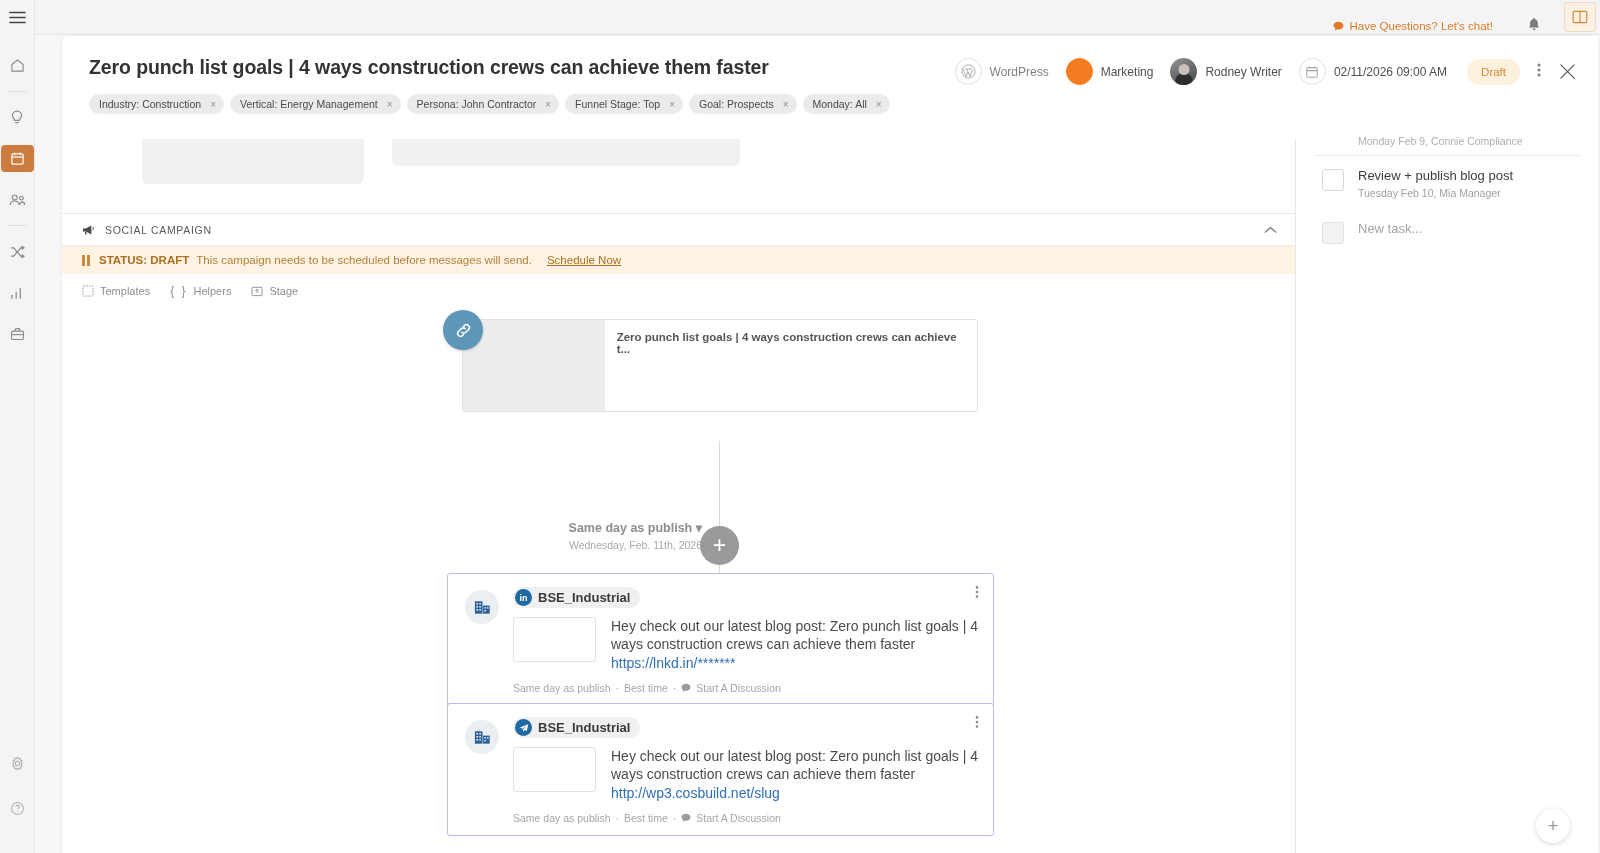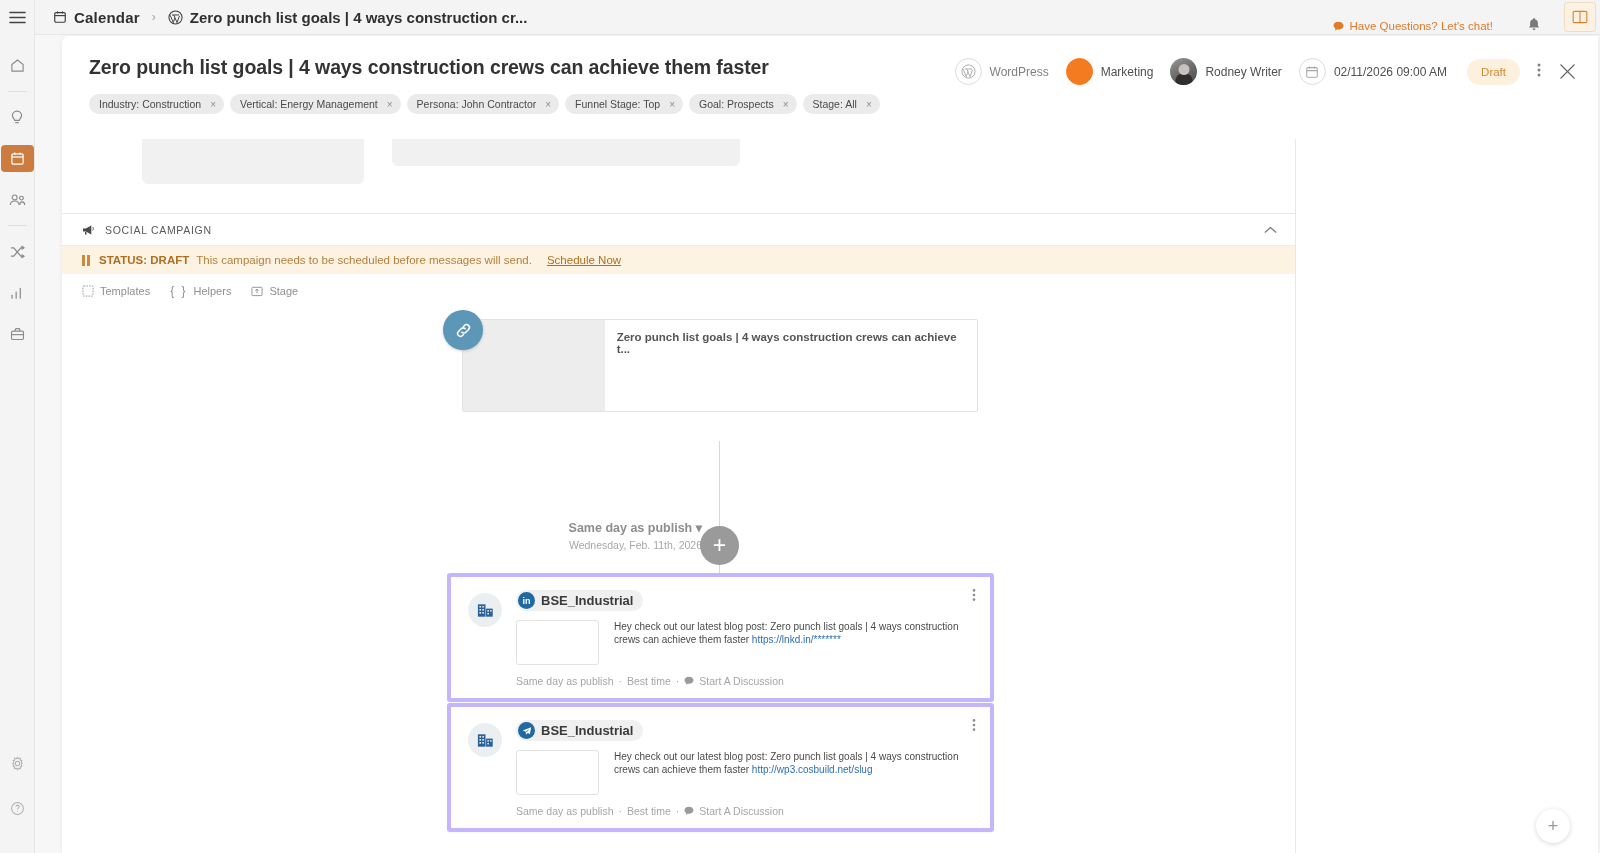--- a/index.html
+++ b/index.html
@@ -180,21 +180,21 @@
   .timing-sub { font-size: 10.5px; color: #a8a8a8; margin-top: 4px; }
   .plusbtn {
     position: absolute; left: 638px; top: 548px; width: 39px; height: 39px;
     border-radius: 50%; background: #9a9a9a; color: #fff;
     display: flex; align-items: center; justify-content: center; cursor: pointer;
     font-size: 23px; line-height: 1; font-weight: 300;
   }
 
   .msgcard {
     position: absolute; left: 385px; width: 547px;
-    background: #fff; border: 4px solid #c4b5fd; border-radius: 3px;
+    background: #fff; border: 1px solid #c4b5fd; border-radius: 3px;
     box-shadow: 0 1px 2px rgba(0,0,0,.04);
   }
   .msgcard-inner { display: flex; padding: 13px 14px 10px 17px; }
   .acct-avatar {
     width: 34px; height: 34px; border-radius: 50%; background: #eceff1;
     display: flex; align-items: center; justify-content: center; flex: 0 0 34px;
     margin-top: 3px;
   }
   .msg-main { flex: 1; padding-left: 14px; position: relative; }
   .acct-row { display: flex; align-items: center; gap: 6px; }
@@ -206,21 +206,21 @@
     width: 17px; height: 17px; border-radius: 50%; background: #1f6aa5;
     display: flex; align-items: center; justify-content: center;
     color: #fff; font-size: 9px; font-weight: bold; flex: 0 0 17px;
   }
   .acct-name { font-size: 13px; font-weight: bold; color: #3a3a3a; }
   .msg-row { display: flex; margin-top: 9px; gap: 15px; }
   .msg-thumb {
     width: 83px; height: 45px; border: 1px solid #e2e2e2; border-radius: 3px; background: #fff;
     flex: 0 0 83px;
   }
-  .msg-text { font-size: 10px; color: #4b4b4b; line-height: 1.32; }
+  .msg-text { font-size: 14px; color: #4b4b4b; line-height: 1.32; }
   .msg-text a { color: #2f6fb5; text-decoration: none; }
   .msg-kebab { position: absolute; right: 0; top: -2px; color: #8c8c8c; font-size: 14px; line-height: 1; cursor: pointer; }
   .msg-foot {
     font-size: 10.5px; color: #a6a6a6; padding: 0 0 11px 65px;
     display: flex; align-items: center; gap: 5px;
   }
   .msg-foot .disc { display: inline-flex; align-items: center; gap: 5px; cursor: pointer; }
 
   
   .tasks { padding: 0 18px 0 18px; }
@@ -327,39 +327,20 @@
           <path d="M6.3 6.2 C6.3 5 7.1 4.4 8.1 4.4 C9.1 4.4 9.8 5 9.8 5.9 C9.8 7.2 8.1 7.3 8.1 8.8"></path>
           <circle cx="8.1" cy="11" r=".6" fill="currentColor" stroke="none"></circle>
         </svg>
       </div>
     </div>
   </div>
 
   <div class="main">
 
     <div class="topbar">
-      <div class="crumb">
-        <span style="display:flex;color:#3a3a3a;">
-          <svg width="14" height="14" viewBox="0 0 16 16" fill="none" stroke="currentColor" stroke-width="1.3">
-            <rect x="2" y="3" width="12" height="11" rx="1.4"></rect>
-              <line x1="2" y1="6.4" x2="14" y2="6.4"></line>
-            <line x1="5.2" y1="1.6" x2="5.2" y2="4"></line>
-              <line x1="10.8" y1="1.6" x2="10.8" y2="4"></line>
-          </svg>
-        </span>
-        <span class="crumb-cal">Calendar</span>
-        <span class="crumb-sep">›</span>
-        <span style="display:flex;color:#3a3a3a;">
-          <svg width="15" height="15" viewBox="0 0 16 16" fill="none" stroke="currentColor" stroke-width="1.1">
-            <circle cx="8" cy="8" r="7"></circle>
-            <path d="M2.3 5.6 L5.6 13.4 L7.3 8.3 M6.2 5.4 L9.6 13.4 L12.3 6.2 M4.2 5.3 H11.7" stroke-width="1"></path>
-          </svg>
-        </span>
-        <span class="crumb-doc">Zero punch list goals | 4 ways construction cr...</span>
-      </div>
       <div class="topbar-right">
         <div class="chatlink">
           <span style="display:flex;">
             <svg width="11" height="11" viewBox="0 0 12 12" fill="currentColor">
               <path d="M6 .9 C2.9 .9 .6 2.7 .6 5 C.6 6.3 1.4 7.5 2.6 8.2 L2.1 10.4 L4.4 9.2 C4.9 9.3 5.4 9.3 6 9.3 C9.1 9.3 11.4 7.4 11.4 5.1 C11.4 2.8 9.1 .9 6 .9 Z"></path>
             </svg>
           </span>
           <span>Have Questions? Let's chat!</span>
         </div>
         <div class="bell">
@@ -396,21 +377,21 @@
           </div>
           <div class="tag">
             <span>Funnel Stage: Top</span>
             <span class="x">×</span>
           </div>
           <div class="tag">
             <span>Goal: Prospects</span>
             <span class="x">×</span>
           </div>
           <div class="tag">
-            <span>Stage: All</span>
+            <span>Monday: All</span>
             <span class="x">×</span>
           </div>
         </div>
 
         <div class="meta">
           <div class="meta-item">
             <div class="circ">
               <svg width="15" height="15" viewBox="0 0 16 16" fill="none" stroke="currentColor" stroke-width="1">
                 <circle cx="8" cy="8" r="7"></circle>
                 <path d="M2.3 5.6 L5.6 13.4 L7.3 8.3 M6.2 5.4 L9.6 13.4 L12.3 6.2 M4.2 5.3 H11.7"></path>
@@ -657,19 +638,34 @@
                   </span>
                   <span>Start A Discussion</span>
                 </span>
               </div>
             </div>
 
           </div>
         </div>
 
         <div class="body-right">
+          <div class="tasks">
+            <div class="task-clip">Monday Feb 9,  Connie Compliance</div>
+            <div class="task-divider"></div>
+            <div class="task">
+              <div class="task-box"></div>
+              <div>
+                <div class="task-name">Review + publish blog post</div>
+                <div class="task-sub">Tuesday Feb 10,  Mia Manager</div>
+              </div>
+            </div>
+            <div class="task">
+              <div class="task-box muted"></div>
+              <div class="task-name placeholder">New task...</div>
+            </div>
+          </div>
           <div class="fab">+</div>
         </div>
 
       </div>
     </div>
   </div>
 </div>
 
 </body></html>

